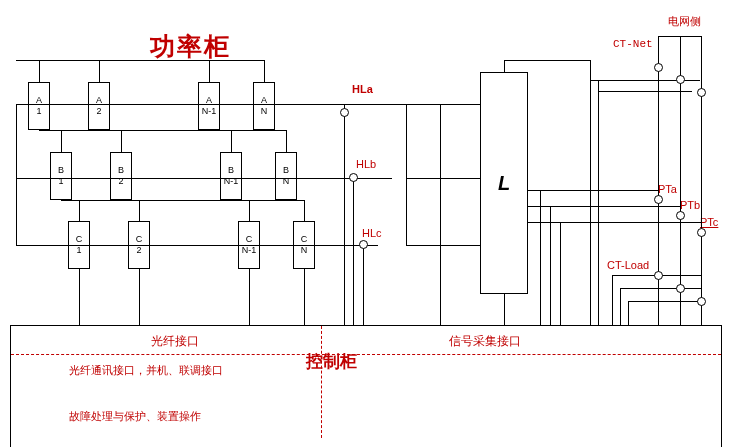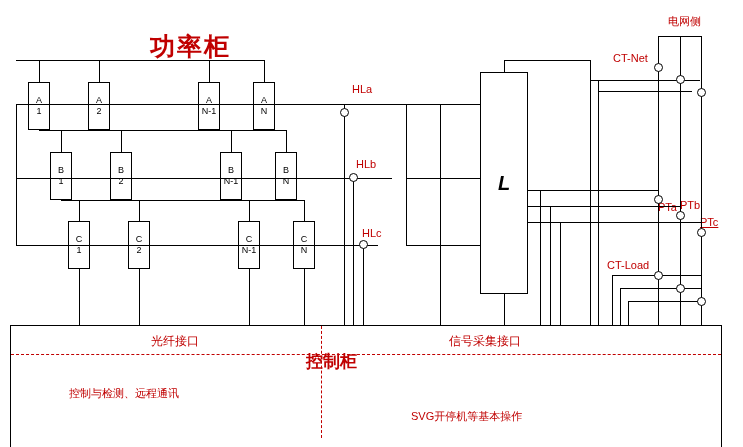--- a/index.html
+++ b/index.html
@@ -28,27 +28,27 @@
 </head>
 <body>
 
 <div id="root">
 
   <div class="title" style="left:150px;top:30px;">功率柜</div>
 
   <div class="slabel" style="left:668px;top:14px;">电网侧</div>
   <div class="slabel" style="left:668px;top:356px;">负载侧</div>
 
-  <div class="slabel" style="left:613px;top:52px;">CT-Net</div>
+  <div class="slabel" style="left:613px;top:38px;font-family:Liberation Mono, monospace;">CT-Net</div>
   <div class="slabel" style="left:607px;top:259px;">CT-Load</div>
-  <div class="slabel" style="left:658px;top:201px;">PTa</div>
+  <div class="slabel" style="left:658px;top:183px;">PTa</div>
   <div class="slabel" style="left:680px;top:199px;">PTb</div>
   <div class="slabel" style="left:700px;top:216px;text-decoration:underline;">PTc</div>
 
-  <div class="hlabel" style="left:352px;top:83px;">HLa</div>
+  <div class="hlabel" style="left:352px;top:83px;font-weight:bold;">HLa</div>
   <div class="hlabel" style="left:356px;top:158px;">HLb</div>
   <div class="hlabel" style="left:362px;top:227px;">HLc</div>
 
   <div class="blk" style="left:28px;top:82px;width:22px;height:48px;">
     <span>A</span>
     <span>1</span>
   </div>
   <div class="blk" style="left:88px;top:82px;width:22px;height:48px;">
     <span>A</span>
     <span>2</span>
@@ -196,18 +196,18 @@
 
   <div class="ctrl-box">
     <div class="dashh" style="top:28px;"></div>
     <div class="dash" style="left:310px;"></div>
 
     <div class="chead" style="left:140px;top:7px;">光纤接口</div>
     <div class="chead" style="left:438px;top:7px;">信号采集接口</div>
 
     <div class="ctitle" style="left:295px;top:24px;">控制柜</div>
 
-    <div class="ctext" style="left:58px;top:60px;">控制与检测、远程通讯</div>
-
-    <div class="ctext" style="left:400px;top:83px;">SVG开停机等基本操作</div>
+    <div class="ctext" style="left:58px;top:37px;">光纤通讯接口，并机、联调接口</div>
+    <div class="ctext" style="left:58px;top:83px;">故障处理与保护、装置操作</div>
+
   </div>
 
 </div>
 
 </body></html>

